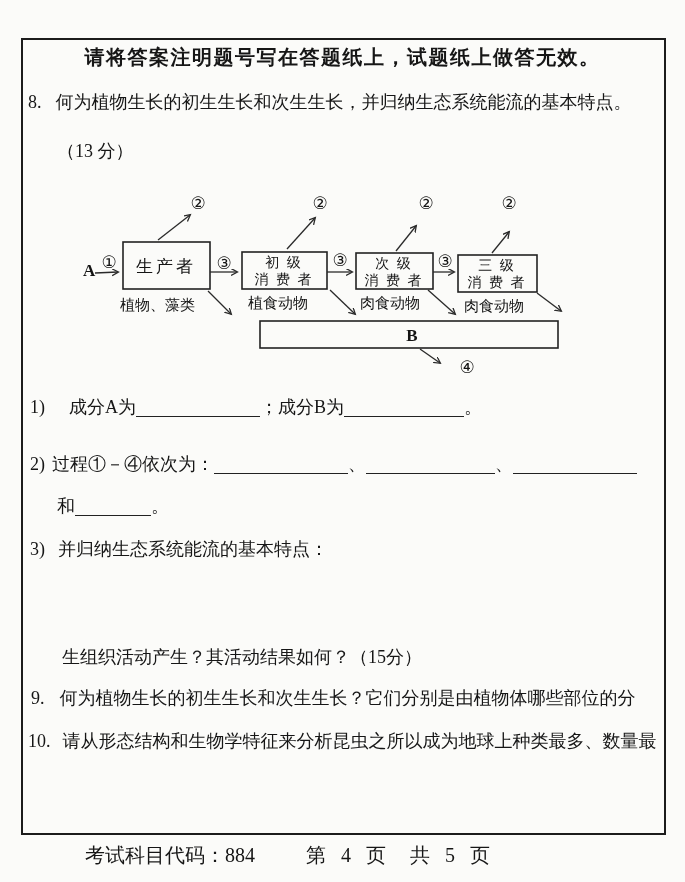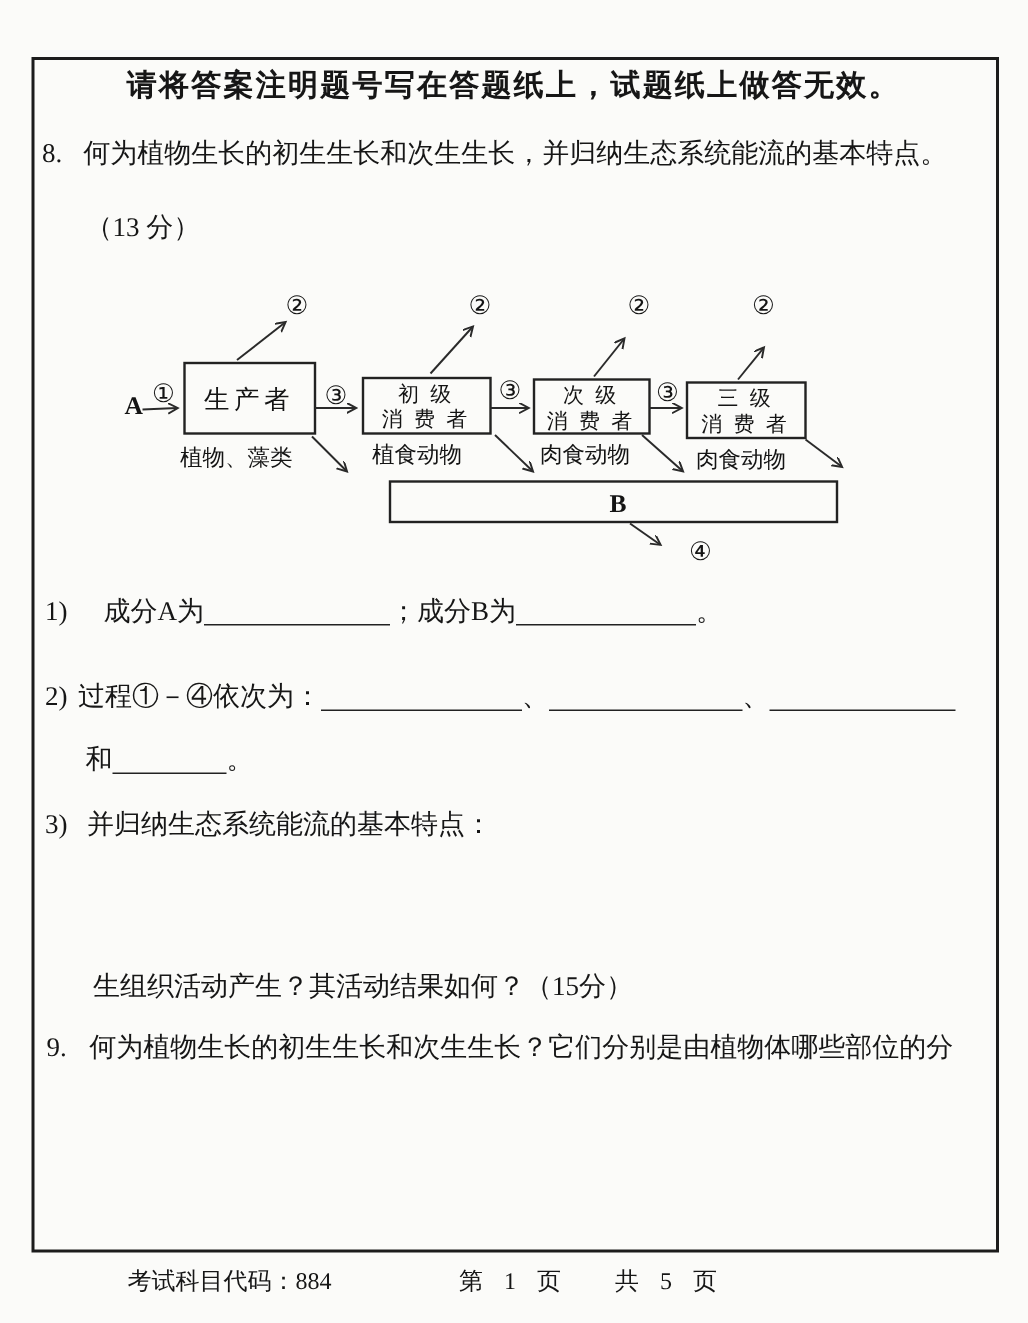--- a/index.html
+++ b/index.html
@@ -31,21 +31,21 @@
     font-weight: bold;
     font-size: 20px; letter-spacing: 1.5px;
   }
   .qnum { display: inline-block; }
   .blank {
     display: inline-block;
     height: 1em;
     border-bottom: 1.6px solid #222;
     vertical-align: text-bottom;
   }
-  .footer-text { font-size: 16px; }
+  .footer-text { font-size: 20px; }
 
   svg text {
     font-family: "Liberation Serif", "DejaVu Serif", serif;
     fill: #141414;
   }
   svg .circled {
     font-family: "DejaVu Sans", sans-serif;
     font-size: 17px;
   }
   svg .box-label { font-size: 14px; letter-spacing: 2px; }
@@ -135,20 +135,23 @@
 
   <div class="line" style="left:30px; top:538px;">
     <span class="qnum" style="margin-right:13px;">3)</span><span>并归纳生态系统能流的基本特点：</span>
   </div>
 
   <div class="line" style="left:31px; top:646px;margin-top:41px;">
     <span class="qnum" style="margin-right:15px;">9.</span><span>何为植物生长的初生生长和次生生长？它们分别是由植物体哪些部位的分</span>
   </div>
   <div class="line" style="left:62px; top:646px;">生组织活动产生？其活动结果如何？（15分）</div>
 
+  <div class="line" style="left:28px; top:730px;">
+    <span class="qnum" style="margin-right:12px;">10.</span><span>请从形态结构和生物学特征来分析昆虫之所以成为地球上种类最多、数量最</span>
+  </div>
 
   <div>
     <span class="line footer-text" style="left:85px; top:844px;">考试科目代码：884</span>
-    <span class="line footer-text" style="left:306px; top:844px; word-spacing:10px;">第 1 页</span>
+    <span class="line footer-text" style="left:306px; top:844px; word-spacing:10px;">第 4 页</span>
     <span class="line footer-text" style="left:410px; top:844px; word-spacing:10px;">共 5 页</span>
   </div>
 
 </div>
 
 </body></html>

